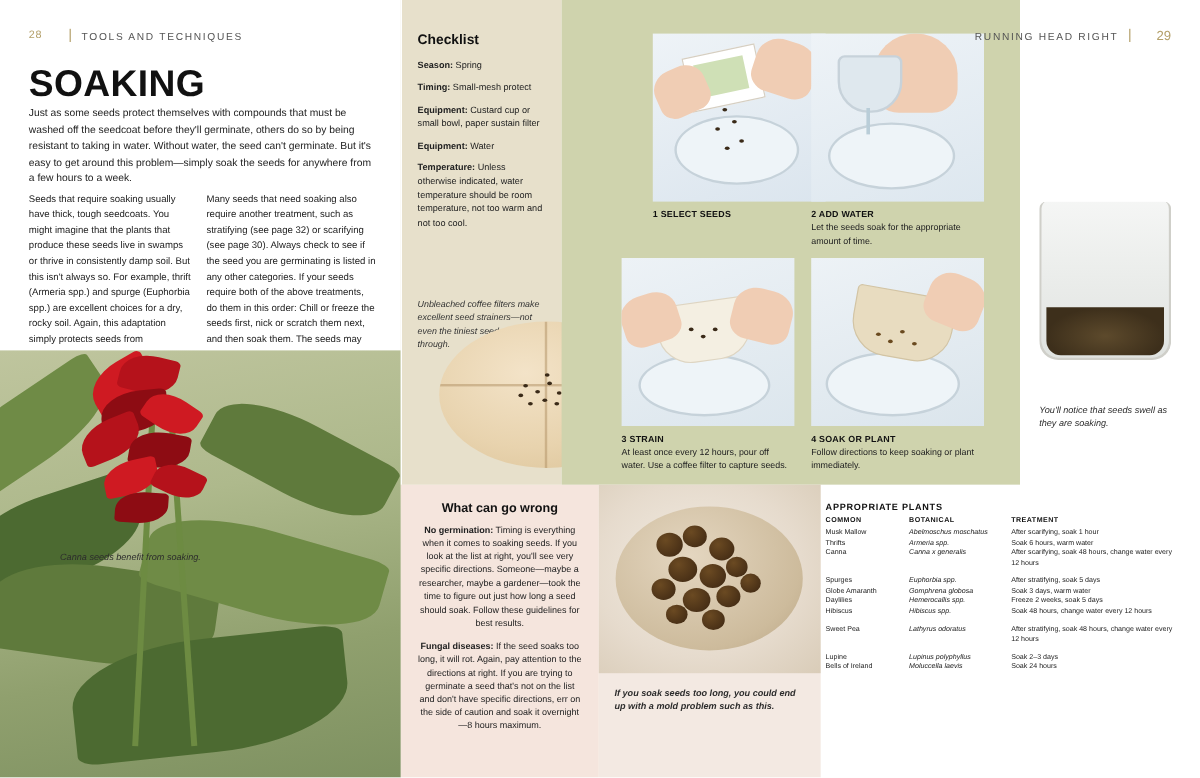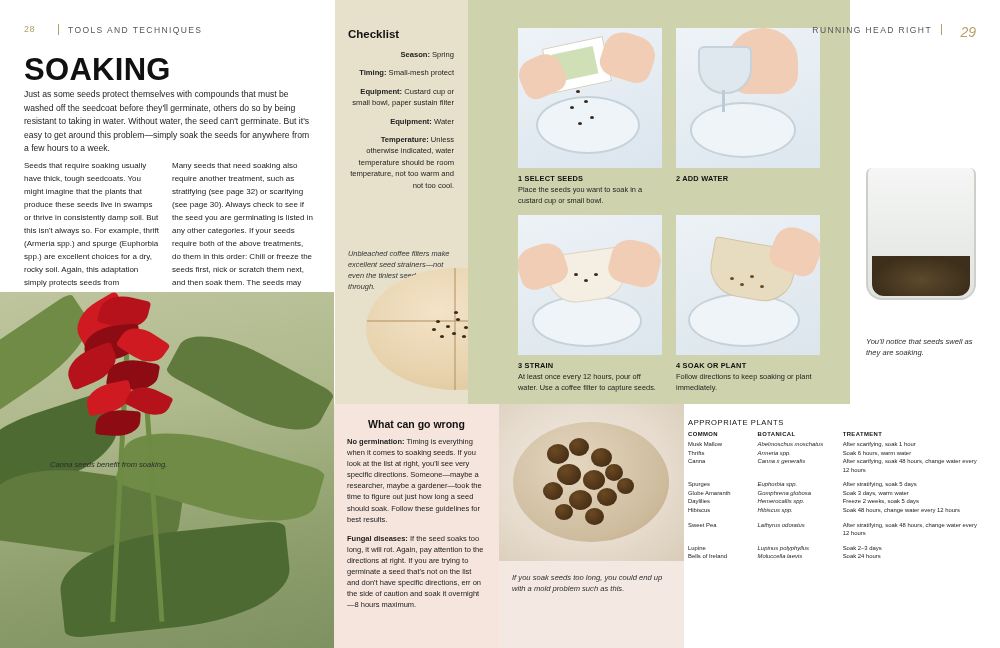--- a/index.html
+++ b/index.html
@@ -85,21 +85,21 @@
   .checklist {
     position: absolute; left: 334px; top: 0;
     width: 134px; height: 404px;
     background: #e7e0cb;
     padding: 28px 14px 0 14px;
   }
   .checklist h3 {
     font-size: 11.5px; font-weight: bold; color: #111; margin-bottom: 9px;
   }
   .checklist p {
-    font-size: 7.6px; line-height: 1.5; color: #222; margin-bottom: 7px; text-align: right;
+    font-size: 7.6px; line-height: 1.5; color: #222; margin-bottom: 7px;
   }
   .checklist b { font-weight: bold; }
   .checklist .note {
     position: absolute; left: 14px; top: 248px; width: 108px;
     font-size: 7.4px; font-style: italic; line-height: 1.5; color: #333;
   }
   .checklist-divider {
     position: absolute; left: 0; top: 0; width: 1px; height: 404px;
     background: #ffffff;
   }
@@ -134,21 +134,21 @@
     background: #dfe6ee;
     overflow: hidden; position: relative;
   }
   .step .lbl {
     font-size: 7.4px; font-weight: bold; color: #111; margin-top: 6px;
     letter-spacing: .2px;
   }
   .step .txt {
     font-size: 7.4px; line-height: 1.45; color: #222; margin-top: 2px;
   }
-  .s1 { left: 518px; top: 28px; }
+  .s1 { left: 544px; top: 28px; }
   .s2 { left: 676px; top: 28px; }
   .s3 { left: 518px; top: 215px; }
   .s4 { left: 676px; top: 215px; }
 
   .bowl {
     position: absolute; border: 2px solid #c6d2da;
     background: #eef4f8; border-radius: 50%;
   }
   .hand {
     position: absolute; background: #f0cdb4; border-radius: 40% 40% 30% 30%;
@@ -186,53 +186,53 @@
   .wrong-band {
     position: absolute; left: 334px; top: 404px;
     width: 165px; height: 244px;
     background: #f5e5dd;
     padding: 14px 13px 0 13px;
   }
   .wrong-band h3 {
     font-size: 10.5px; font-weight: bold; color: #111; margin-bottom: 6px; text-align: center;
   }
   .wrong-band p {
-    font-size: 7.5px; line-height: 1.48; color: #222; margin-bottom: 8px;
+    font-size: 7.5px; line-height: 1.48; color: #222; margin-bottom: 8px; text-align: center;
   }
 
   
   .mold-block {
     position: absolute; left: 499px; top: 404px;
     width: 185px; height: 244px;
     background: #f3e9e2;
   }
   .mold-photo {
     position: absolute; left: 499px; top: 404px;
     width: 185px; height: 157px;
     background: radial-gradient(ellipse at 45% 45%, #f2ece3 0%, #e6dbcd 60%, #d9ccb8 100%);
     overflow: hidden;
   }
   .mold-seed {
     position: absolute; border-radius: 50%;
     background: radial-gradient(circle at 35% 30%, #6b4a22, #3c2612);
   }
   .caption-mold {
     position: absolute; left: 512px; top: 572px; width: 160px;
-    font-size: 7.6px; font-style: italic; line-height: 1.45; color: #2c2c2c;
+    font-size: 7.6px; font-style: italic; line-height: 1.45; color: #2c2c2c; font-weight: bold;
   }
 
   
   .plants {
     position: absolute; left: 684px; top: 404px;
     width: 316px; height: 244px;
     background: #ffffff;
     padding: 14px 14px 0 4px;
   }
   .plants h4 {
-    font-size: 7.6px; font-weight: normal; letter-spacing: .6px; color: #111;
+    font-size: 7.6px; font-weight: bold; letter-spacing: .6px; color: #111;
     margin-bottom: 4px;
   }
   .tbl { width: 100%; border-collapse: collapse; }
   .tbl th {
     font-size: 5.9px; font-weight: bold; letter-spacing: .4px;
     text-align: left; color: #111; padding: 0 4px 3px 0;
     vertical-align: bottom;
   }
   .tbl td {
     font-size: 5.9px; line-height: 1.45; color: #222;
@@ -240,21 +240,21 @@
   }
   .tbl td.bot { font-style: italic; }
   .tbl tr.gap td { padding-top: 6px; }
   .col-c { width: 72px; }
   .col-b { width: 88px; }
   .col-t { width: 150px; }
 
   
   .folio-right {
     position: absolute; right: 24px; top: 24px;
-    font-size: 14px; color: #b4a06a; text-align: right; font-style: italic;
+    font-size: 11px; color: #b4a06a; text-align: right;
   }
   .runhead-right {
     position: absolute; right: 58px; top: 24px;
     font-size: 8.5px; color: #555; letter-spacing: 1.4px;
   }
   .runhead-right .rule {
     display: inline-block; width: 1px; height: 11px;
     background: #b4a06a; vertical-align: -2px; margin-left: 9px;
   }
 </style>
@@ -334,31 +334,31 @@
       <div class="packet" style="left:36px; top:22px; width:42px; height:28px; transform:rotate(-12deg); background:#cfe0b6; border:none;"></div>
       <div class="hand" style="left:84px; top:6px; width:52px; height:46px; transform:rotate(18deg);"></div>
       <div class="hand" style="left:2px; top:28px; width:44px; height:40px; transform:rotate(-24deg);"></div>
       <div class="seed-dot" style="left:58px; top:62px;"></div>
       <div class="seed-dot" style="left:66px; top:72px;"></div>
       <div class="seed-dot" style="left:52px; top:78px;"></div>
       <div class="seed-dot" style="left:72px; top:88px;"></div>
       <div class="seed-dot" style="left:60px; top:94px;"></div>
     </div>
     <div class="lbl">1 SELECT SEEDS</div>
-    <div class="txt">Place the seeds you want to soak in a custard cup or small bowl.</div>
   </div>
 
   <div class="step s2">
     <div class="photo" style="background:linear-gradient(160deg,#eef3f7,#dde7ef);">
       <div class="bowl" style="left:14px; top:74px; width:106px; height:56px;"></div>
       <div class="hand" style="left:52px; top:0px; width:70px; height:66px; border-radius:50% 50% 30% 30%;"></div>
       <div style="position:absolute; left:22px; top:18px; width:54px; height:48px; background:#dfe8ee; border:2px solid #c7d2da; border-radius:6px 6px 26px 26px;"></div>
       <div style="position:absolute; left:46px; top:62px; width:3px; height:22px; background:#b9cdd8;"></div>
     </div>
     <div class="lbl">2 ADD WATER</div>
+    <div class="txt">Let the seeds soak for the appropriate amount of time.</div>
   </div>
 
   <div class="step s3">
     <div class="photo" style="background:linear-gradient(160deg,#edf2f6,#dce6ed);">
       <div class="bowl" style="left:14px; top:80px; width:110px; height:52px;"></div>
       <div style="position:absolute; left:30px; top:36px; width:78px; height:50px; background:#f4efe2; border:1px solid #ded5c2; border-radius:0 0 28px 28px; transform:rotate(-8deg);"></div>
       <div class="hand" style="left:0px; top:30px; width:48px; height:42px; transform:rotate(-18deg);"></div>
       <div class="hand" style="left:92px; top:26px; width:50px; height:44px; transform:rotate(14deg);"></div>
       <div class="seed-dot" style="left:56px; top:58px;"></div>
       <div class="seed-dot" style="left:66px; top:64px;"></div>

